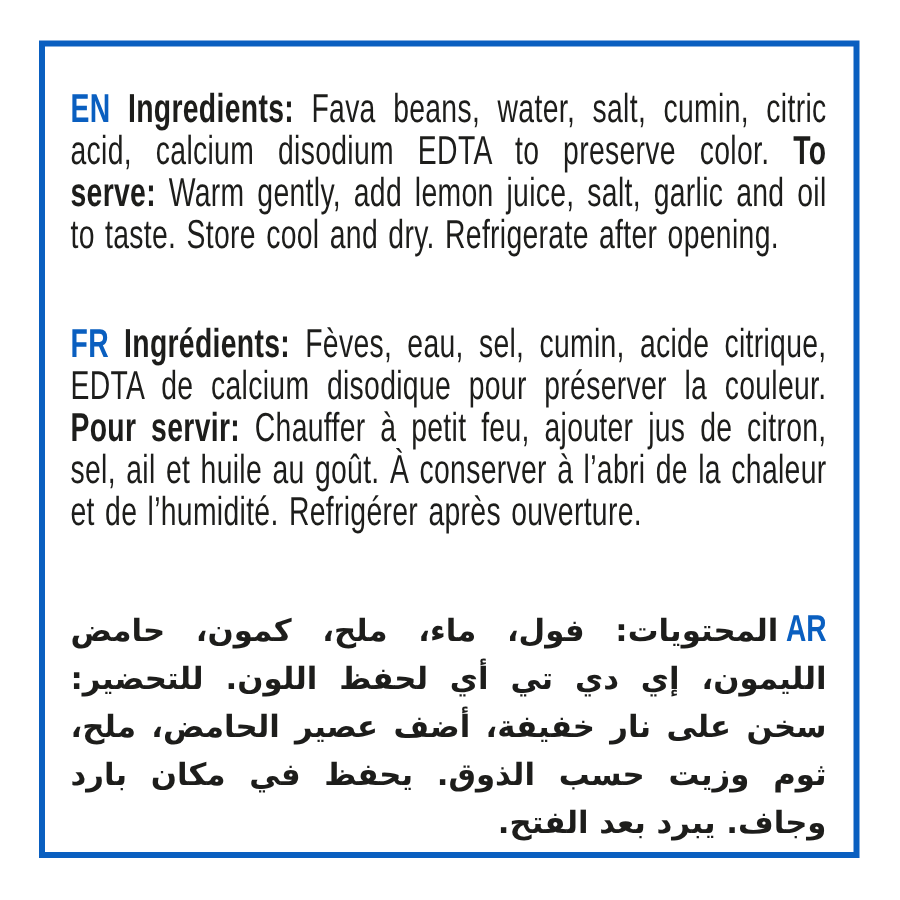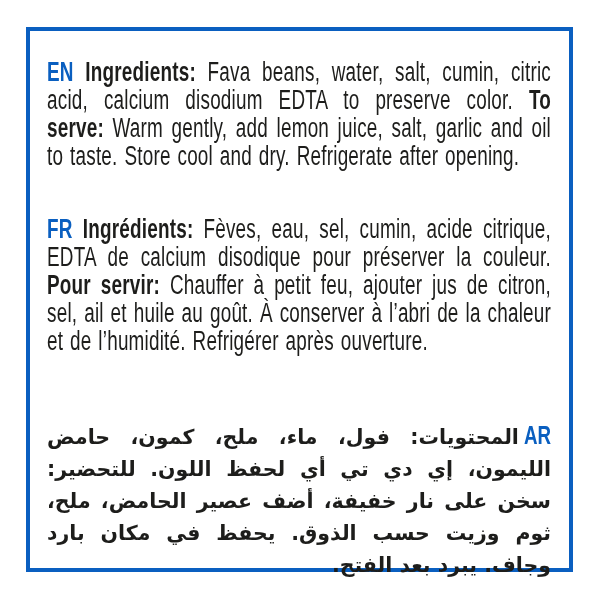--- a/index.html
+++ b/index.html
@@ -60,21 +60,20 @@
     }
     .ar {
       font-family: "DejaVu Sans", sans-serif;
       font-weight: bold;
       direction: rtl;
       text-align: justify;
       text-align-last: right;
       font-size: 20.5px;
       line-height: 32px;
       color: #1d1d1b;
-      margin-top: 16px;
     }
     .ar .lang {
       font-family: "Liberation Sans", sans-serif;
       font-size: 25px;
       display: inline-block;
       transform: scaleX(0.75);
       transform-origin: 100% 50%;
       margin-left: -4px;
     }
   </style>

